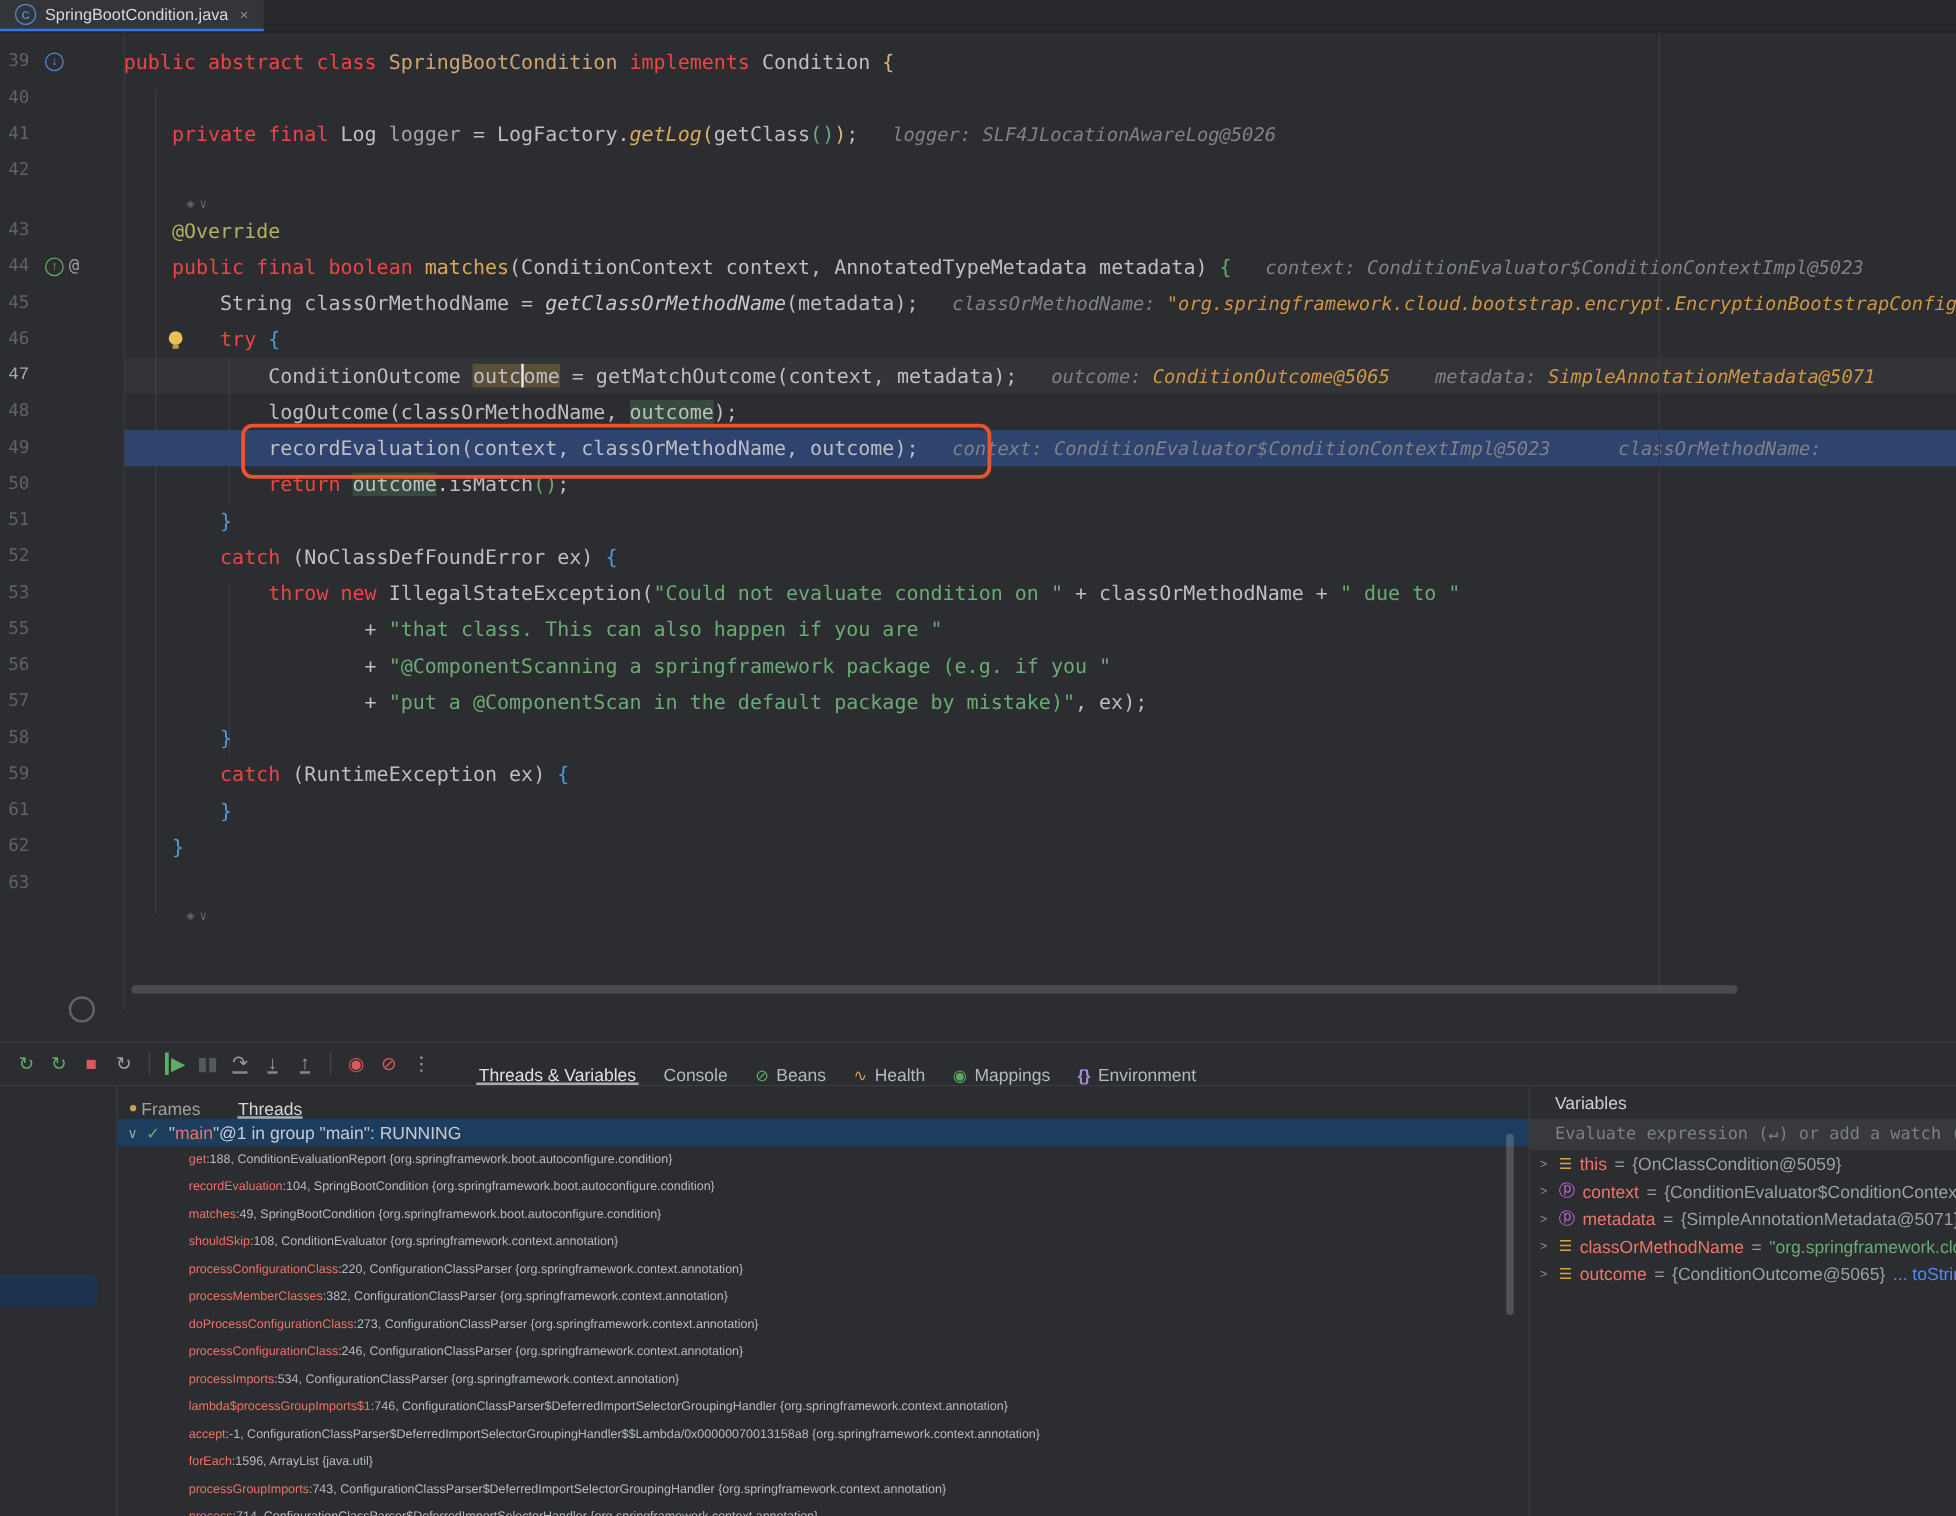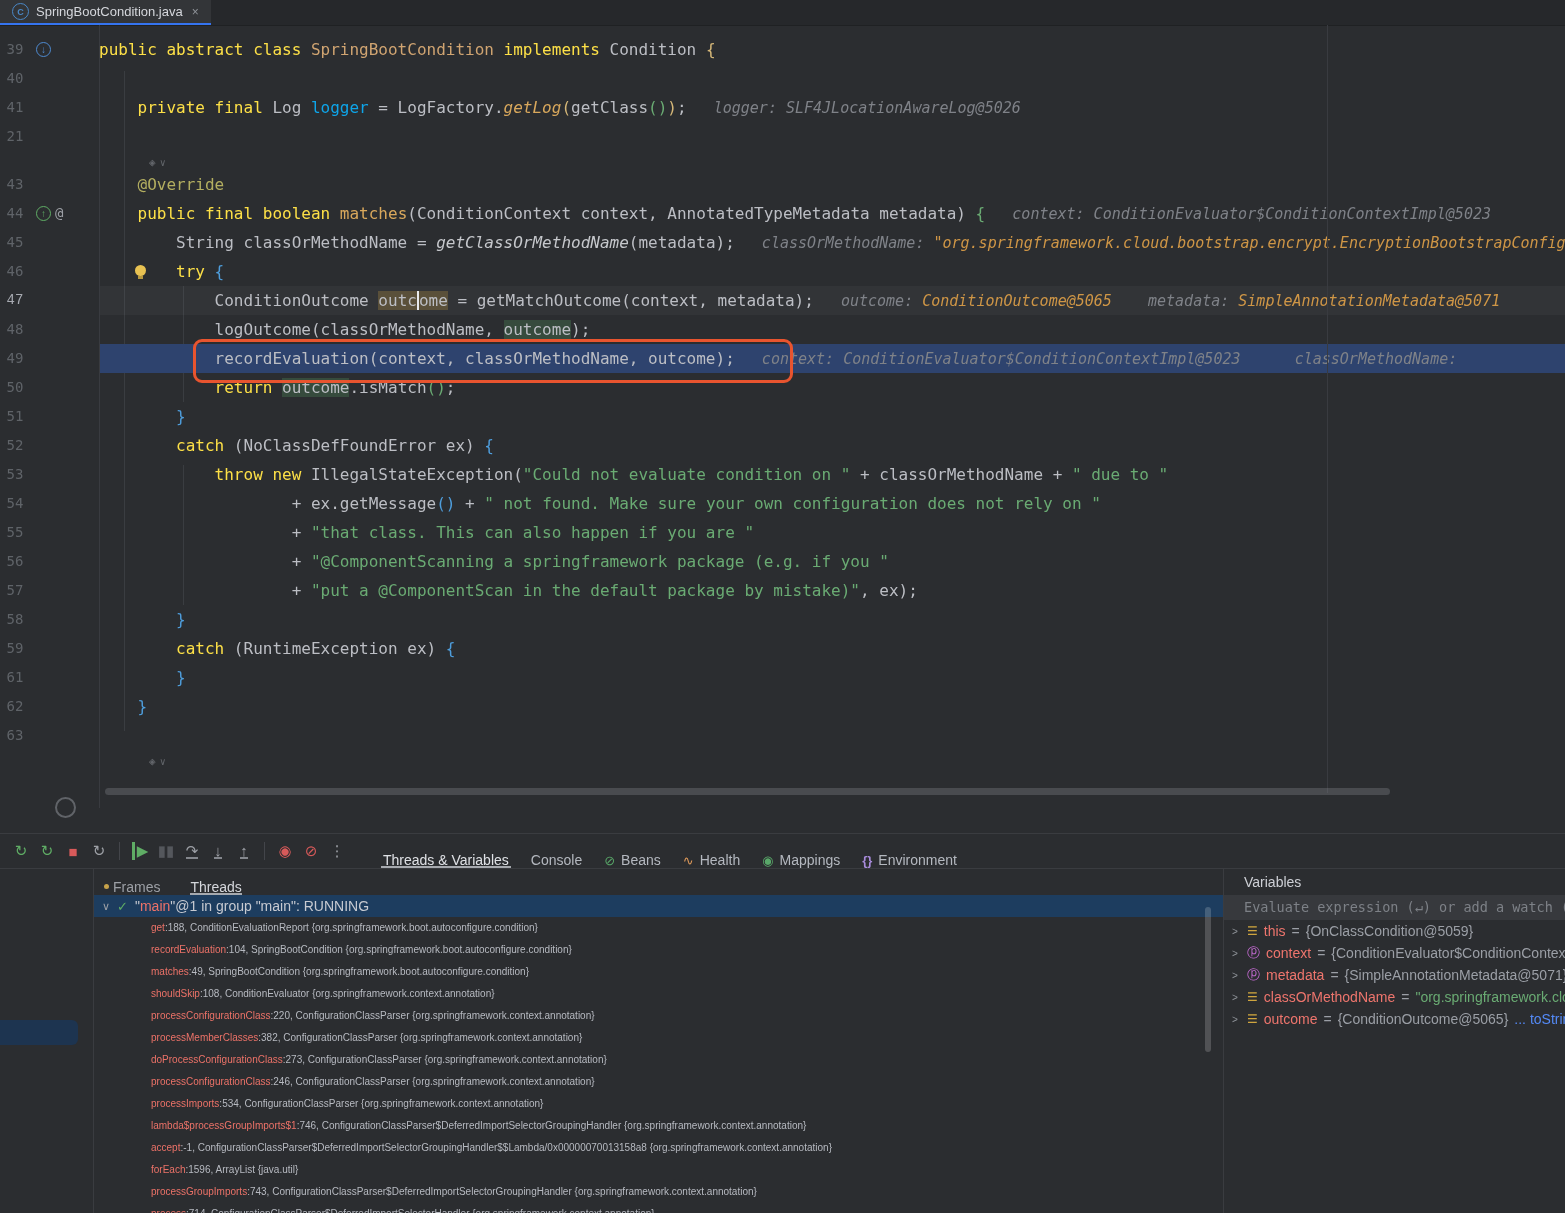--- a/index.html
+++ b/index.html
@@ -22,23 +22,23 @@
   .num{width:30px;text-align:center;color:#5f6368;font-size:14px;flex:none;}
   .gics{flex:1;display:flex;align-items:center;gap:4px;padding-left:6px;}
   .gico{width:15px;height:15px;border-radius:50%;font:10px/13px "Liberation Sans",sans-serif;display:inline-flex;align-items:center;justify-content:center;box-sizing:border-box;}
   .gico.impl{border:1.5px solid #4e8ad0;color:#4e8ad0;}
   .gico.override{border:1.5px solid #5fad65;color:#5fad65;}
   .gat{color:#9da0a6;font-size:14px;}
   .cd{flex:1;white-space:pre;position:relative;overflow:hidden;}
   .cl.exec .cd{background:#2e436e;}
   .cl.cur .cd{background:rgba(255,255,255,0.035);}
   .cl.cur .num{color:#a8abb2;font-family:Liberation Mono, monospace;}
-  .tk-k{color:#fde047}.tk-d{color:#bcbec4}.tk-cn{color:#d0a471}.tk-s{color:#6aab73}
+  .tk-k{color:#ef4444}.tk-d{color:#bcbec4}.tk-cn{color:#d0a471}.tk-s{color:#6aab73}
   .tk-m{color:#d9a85c}.tk-mi{color:#d9a85c;font-style:italic}.tk-di{color:#c6c8cc;font-style:italic}
-  .tk-f{color:#0ea5e9}.tk-a{color:#b3ae60}.tk-g{color:#6aab73}.tk-y{color:#d5b778}
+  .tk-f{color:#a3a3a3}.tk-a{color:#b3ae60}.tk-g{color:#6aab73}.tk-y{color:#d5b778}
   .tk-b,.tk-bl{color:#4e9ddb}
   .tk-hg{color:#7f8288;font-style:italic;font-size:15px}.tk-ho{color:#cf9646;font-style:italic;font-size:15px}
   .tk-w{background:rgba(210,164,68,.25);color:#bcbec4}
   .tk-r{background:rgba(77,140,91,.32);color:#bcbec4}
   .caret{display:inline-block;width:0;border-left:2px solid #e8eaee;height:19px;vertical-align:-4px;}
   .bulb{position:absolute;left:36px;top:8px;width:11px;height:11px;border-radius:50%;background:#e8c252;}
   .bulb::after{content:"";position:absolute;left:3px;top:11px;width:5px;height:3px;background:#b7983e;}
   .ann-box{position:absolute;left:193px;top:314px;width:594px;height:38px;border:3px solid #e8542f;border-radius:9px;z-index:5;}
   .hscroll{position:absolute;left:105px;top:763px;width:1285px;height:7px;border-radius:4px;background:rgba(150,153,160,.28);}
   .fab{position:absolute;left:55px;top:772px;width:17px;height:17px;border:2px solid #787b80;border-radius:50%;opacity:.7;}
@@ -121,21 +121,21 @@
         </div>
         <div class="cl">
           <div class="gut">
             <span class="num">41</span>
             <span class="gics"></span>
           </div>
           <div class="cd">    <span class="tk-k">private final </span><span class="tk-d">Log </span><span class="tk-f">logger</span><span class="tk-d"> = LogFactory.</span><span class="tk-mi">getLog</span><span class="tk-y">(</span><span class="tk-d">getClass</span><span class="tk-g">()</span><span class="tk-y">)</span><span class="tk-d">;</span><span class="tk-hg">   logger: SLF4JLocationAwareLog@5026</span></div>
         </div>
         <div class="cl">
           <div class="gut">
-            <span class="num">21</span>
+            <span class="num">42</span>
             <span class="gics"></span>
           </div>
           <div class="cd"></div>
         </div>
         <div class="cl inlay">
           <div class="gut">
             <span class="num"></span>
             <span class="gics"></span>
           </div>
           <div class="cd"><span class="inlay-ic">◈</span><span class="inlay-ch">∨</span></div>
@@ -212,27 +212,20 @@
             <span class="gics"></span>
           </div>
           <div class="cd">        <span class="tk-k">catch </span><span class="tk-d">(NoClassDefFoundError ex) </span><span class="tk-b">{</span></div>
         </div>
         <div class="cl">
           <div class="gut">
             <span class="num">53</span>
             <span class="gics"></span>
           </div>
           <div class="cd">            <span class="tk-k">throw new </span><span class="tk-d">IllegalStateException(</span><span class="tk-s">"Could not evaluate condition on "</span><span class="tk-d"> + classOrMethodName + </span><span class="tk-s">" due to "</span></div>
-        </div>
-        <div class="cl">
-          <div class="gut">
-            <span class="num">54</span>
-            <span class="gics"></span>
-          </div>
-          <div class="cd">                    <span class="tk-d">+ ex.getMessage</span><span class="tk-bl">()</span><span class="tk-d"> + </span><span class="tk-s">" not found. Make sure your own configuration does not rely on "</span></div>
         </div>
         <div class="cl">
           <div class="gut">
             <span class="num">55</span>
             <span class="gics"></span>
           </div>
           <div class="cd">                    <span class="tk-d">+ </span><span class="tk-s">"that class. This can also happen if you are "</span></div>
         </div>
         <div class="cl">
           <div class="gut">

